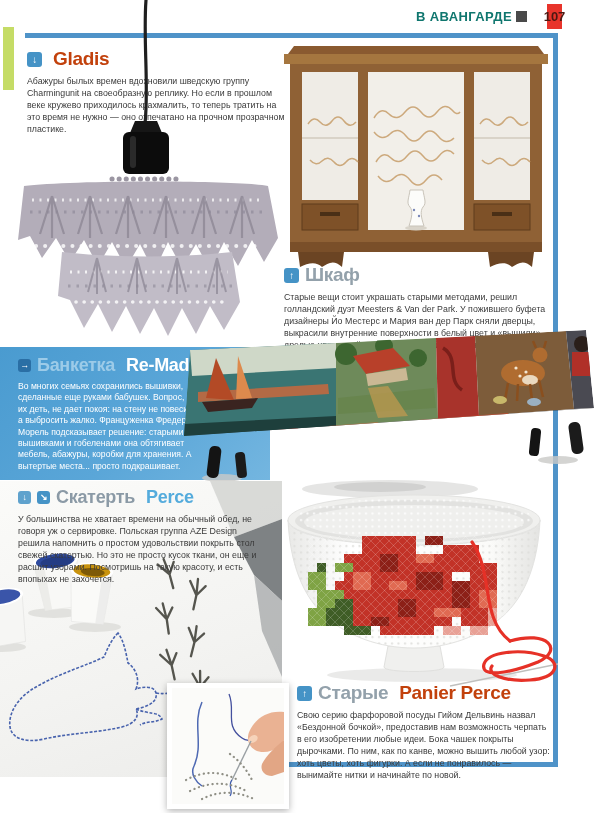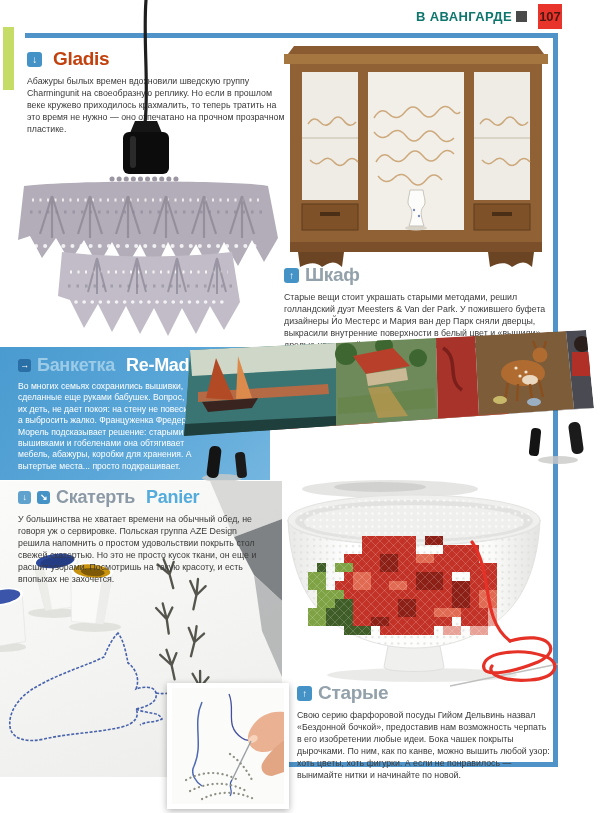--- a/index.html
+++ b/index.html
@@ -2,21 +2,21 @@
 <html><head>
 <meta charset="utf-8">
 <style>
   html,body{margin:0;padding:0;background:#ffffff;}
   .page{position:relative;width:600px;height:813px;background:#ffffff;overflow:hidden;
         font-family:"Liberation Sans",sans-serif;}
   .abs{position:absolute;}
   
   .hdr-label{top:9px;right:88px;font-size:13px;font-weight:bold;color:#0f766e;letter-spacing:.4px;}
   .hdr-sq{top:11px;right:73px;width:11px;height:11px;background:#4a4a4a;}
-  .hdr-pagebox{top:4px;right:38px;width:24px;height:25px;background:#e8342b;display:flex;
+  .hdr-pagebox{top:4px;right:38px;width:15px;height:25px;background:#e8342b;display:flex;
                align-items:center;justify-content:center;font-size:13px;font-weight:bold;color:#4d1812;}
   
   .rule-top{top:33px;left:25px;width:533px;height:5px;background:#4f93c8;}
   .rule-right{top:33px;left:553px;width:5px;height:734px;background:#4f93c8;}
   .rule-bottom{top:762px;left:287px;width:271px;height:5px;background:#4f93c8;}
   .bar-lightblue{top:757px;left:0;width:253px;height:13px;background:#82c1e6;}
   .bar-green{top:27px;left:3px;width:11px;height:63px;background:#c5dc66;}
   
   .art-title{display:flex;align-items:center;gap:6px;font-weight:bold;font-size:19px;
              letter-spacing:-.3px;color:#93a1ab;white-space:nowrap;}
@@ -262,21 +262,21 @@
         <g transform="translate(207,253) rotate(10) scale(1.8)">
             <path d="M0,7 L0,-1 M0,-1 L-5,-8 M0,-1 L4,-7 M0,-1 L-1,-10"></path>
           </g>
       </g>
     </svg>
     <section class="sec-messy">
       <div class="art-title">
         <span class="icon-sq small" style="opacity:.85">↓</span>
         <span class="icon-sq small">↘</span>
         <span>Скатерть</span>
-        <span class="brand">Panier</span>
+        <span class="brand">Perce</span>
       </div>
       <p class="body-text">У большинства не хватает времени на обычный обед, не говоря уж о сервировке. Польская группа AZE Design решила напомнить о простом удовольствии покрыть стол свежей скатертью. Но это не просто кусок ткани, он еще и расшит узорами. Посмотришь на такую красоту, и есть впопыхах не захочется.</p>
     </section>
   </div>
 
   <div class="abs" style="top:478px;left:272px;">
     <svg width="288" height="222" viewBox="0 0 288 222">
       <defs>
         <linearGradient id="bowlg" x1="0" y1="0" x2="1" y2="0">
           <stop offset="0" stop-color="#e9e9e7"></stop>
@@ -354,20 +354,21 @@
         <path d="M200,64 C222,96 208,140 238,163"></path>
         <path d="M238,163 C276,152 292,172 266,184 C236,196 208,200 212,186 C216,174 248,170 272,178 C290,184 286,200 258,202 C232,204 214,196 220,188"></path>
       </g>
     </svg>
   </div>
 
   <section class="abs sec-panier">
     <div class="art-title">
       <span class="icon-sq">↑</span>
       <span>Старые</span>
+      <span class="brand">Panier Perce</span>
     </div>
     <p class="body-text">Свою серию фарфоровой посуды Гийом Дельвинь назвал «Бездонной бочкой», предоставив нам возможность черпать в его изобретении любые идеи. Бока чашек покрыты дырочками. По ним, как по канве, можно вышить любой узор: хоть цветы, хоть фигурки. А если не понравилось — вынимайте нитки и начинайте по новой.</p>
   </section>
 
   <div class="abs inset-photo">
     <svg width="112" height="116" viewBox="0 0 112 116">
       <path d="M30,14 C20,36 32,56 22,78 C18,86 24,94 30,98" stroke="#3b59ab" stroke-width="1.5" fill="none" opacity=".9"></path>
       <path d="M57,6 C64,22 52,38 70,50 C74,53 77,52 79,53" stroke="#44509e" stroke-width="1.3" fill="none"></path>
       <path d="M112,24 C96,22 84,30 78,42 C74,50 76,58 83,62 C90,66 100,64 108,58 L112,52 Z" fill="#eab293"></path>
       <path d="M112,52 C102,60 94,68 90,76 C88,82 92,88 100,88 L112,84 Z" fill="#e2a685"></path>

